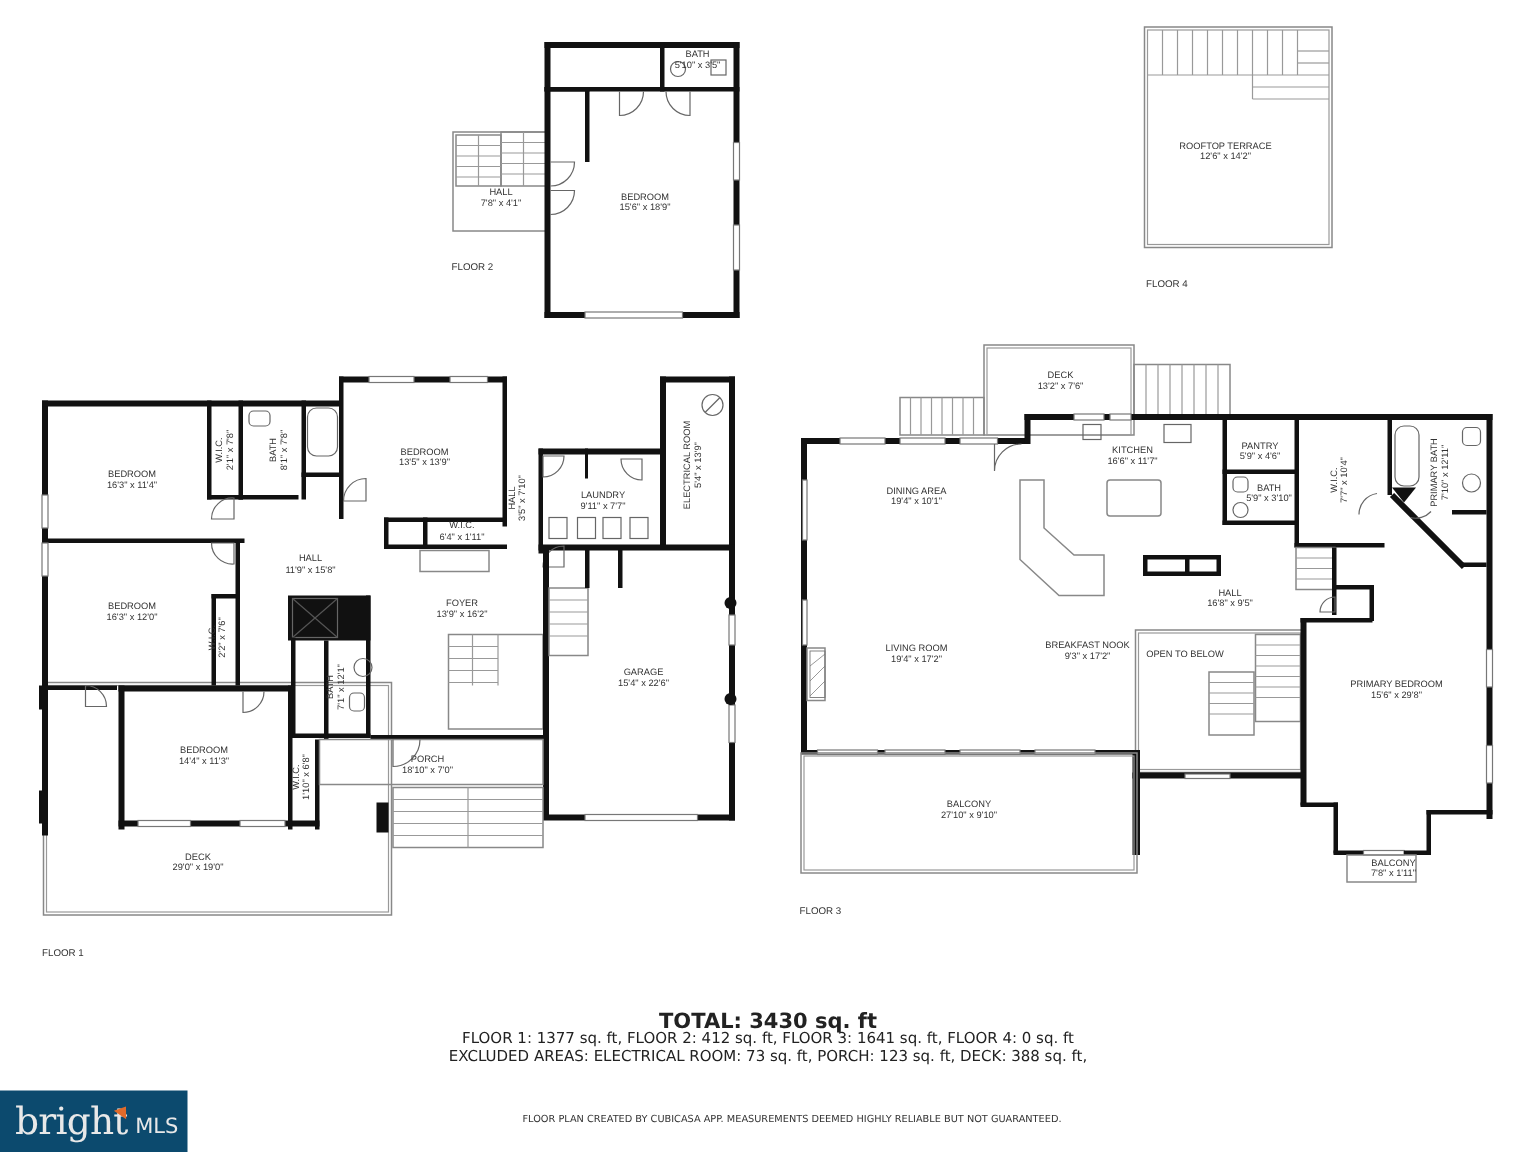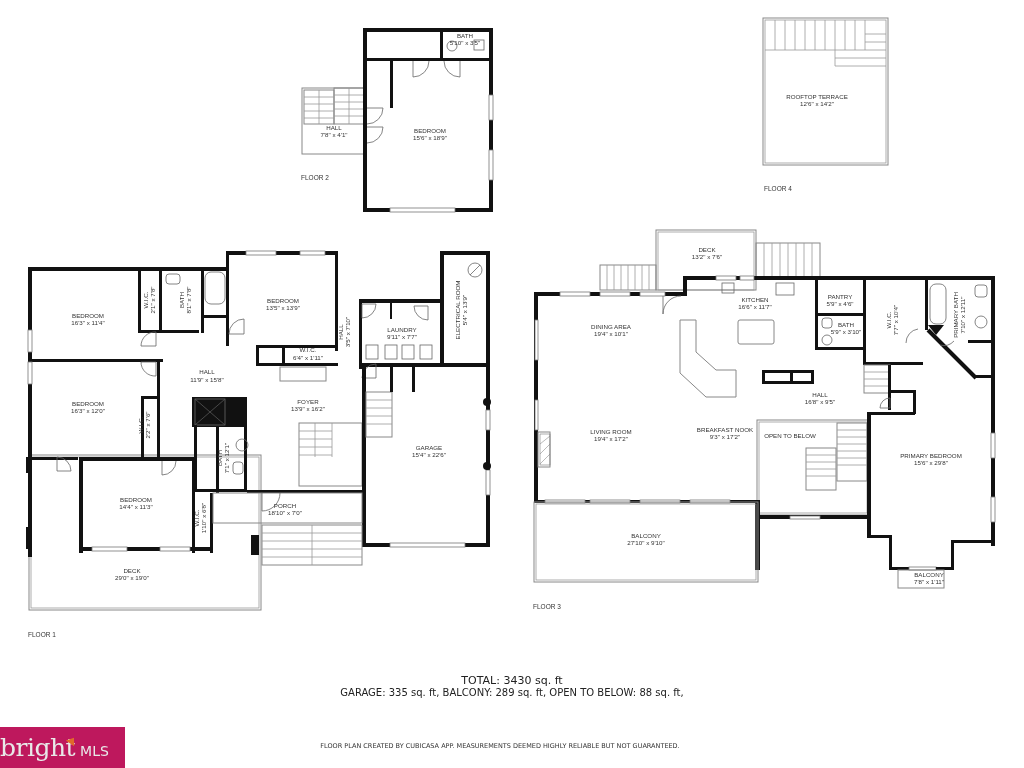--- a/index.html
+++ b/index.html
@@ -6,23 +6,23 @@
   body { width:1024px; height:768px; position:relative; overflow:hidden; font-family:"DejaVu Sans", sans-serif; color:#222; }
   #plan { position:absolute; left:0; top:0; width:1024px; height:768px; }
   .wall { fill:#111; }
   .thin { fill:none; stroke:#888; stroke-width:1; }
   .thin2 { fill:none; stroke:#999; stroke-width:0.8; }
   .win { fill:#fff; stroke:#777; stroke-width:0.8; }
   .door { fill:none; stroke:#666; stroke-width:0.8; }
   .rlabel { font-family:"Liberation Sans", sans-serif; font-size:6.2px; fill:#333; text-anchor:middle; }
   .flabel { font-family:"Liberation Sans", sans-serif; font-size:6.5px; fill:#333; }
   .summary { position:absolute; left:200px; top:675px; width:624px; text-align:center; font-family:"DejaVu Sans", sans-serif; font-size:10px; line-height:12px; color:#222; }
-  .summary .total { font-weight:normal; font-size:11px; }
-  .disclaimer { position:absolute; left:188px; top:742px; width:624px; text-align:center; font-family:"DejaVu Sans", sans-serif; font-size:6.5px; color:#333; }
-  .logo { position:absolute; left:0; top:727px; width:125px; height:41px; background:#be185d; display:flex; align-items:center; box-sizing:border-box; }
+  .summary .total { font-weight:bold; font-size:14px; }
+  .disclaimer { position:absolute; left:216px; top:742px; width:624px; text-align:center; font-family:"DejaVu Sans", sans-serif; font-size:6.5px; color:#333; }
+  .logo { position:absolute; left:0; top:727px; width:125px; height:41px; background:#0c4a6e; display:flex; align-items:center; padding-left:10px; box-sizing:border-box; }
   .logo .b { font-family:"DejaVu Serif", serif; font-size:25px; color:#e8e8e8; letter-spacing:-0.5px; }
   .logo .m { font-family:"DejaVu Sans", sans-serif; font-size:14px; color:#e8e8e8; margin-left:3px; margin-top:6px; }
   .logo .acc { display:inline-block; width:0; height:0; border-left:5px solid transparent; border-right:5px solid transparent; border-bottom:7px solid #e06a2a; transform:rotate(35deg); margin-left:-8px; margin-top:-14px; }
 </style>
 </head>
 <body>
 
 <svg id="plan" viewBox="0 0 1024 768" xmlns="http://www.w3.org/2000/svg">
 
   <g>
@@ -406,21 +406,22 @@
     <text class="rlabel" x="646" y="538">BALCONY</text>
     <text class="rlabel" x="646" y="545">27'10" x 9'10"</text>
     <text class="rlabel" x="929" y="577">BALCONY</text>
     <text class="rlabel" x="929" y="584">7'8" x 1'11"</text>
     <text class="flabel" x="533" y="609">FLOOR 3</text>
   </g>
 </svg>
 
 <div class="summary">
   <div class="total">TOTAL: 3430 sq. ft</div>
-  <div>GARAGE: 335 sq. ft, BALCONY: 289 sq. ft, OPEN TO BELOW: 88 sq. ft,</div>
+  <div>FLOOR 1: 1377 sq. ft, FLOOR 2: 412 sq. ft, FLOOR 3: 1641 sq. ft, FLOOR 4: 0 sq. ft</div>
+  <div>EXCLUDED AREAS: ELECTRICAL ROOM: 73 sq. ft, PORCH: 123 sq. ft, DECK: 388 sq. ft,</div>
 </div>
 <div class="disclaimer">FLOOR PLAN CREATED BY CUBICASA APP. MEASUREMENTS DEEMED HIGHLY RELIABLE BUT NOT GUARANTEED.</div>
 
 <div class="logo">
   <span class="b">bright</span>
   <span class="acc"></span>
   <span class="m">MLS</span>
 </div>
 
 </body></html>

